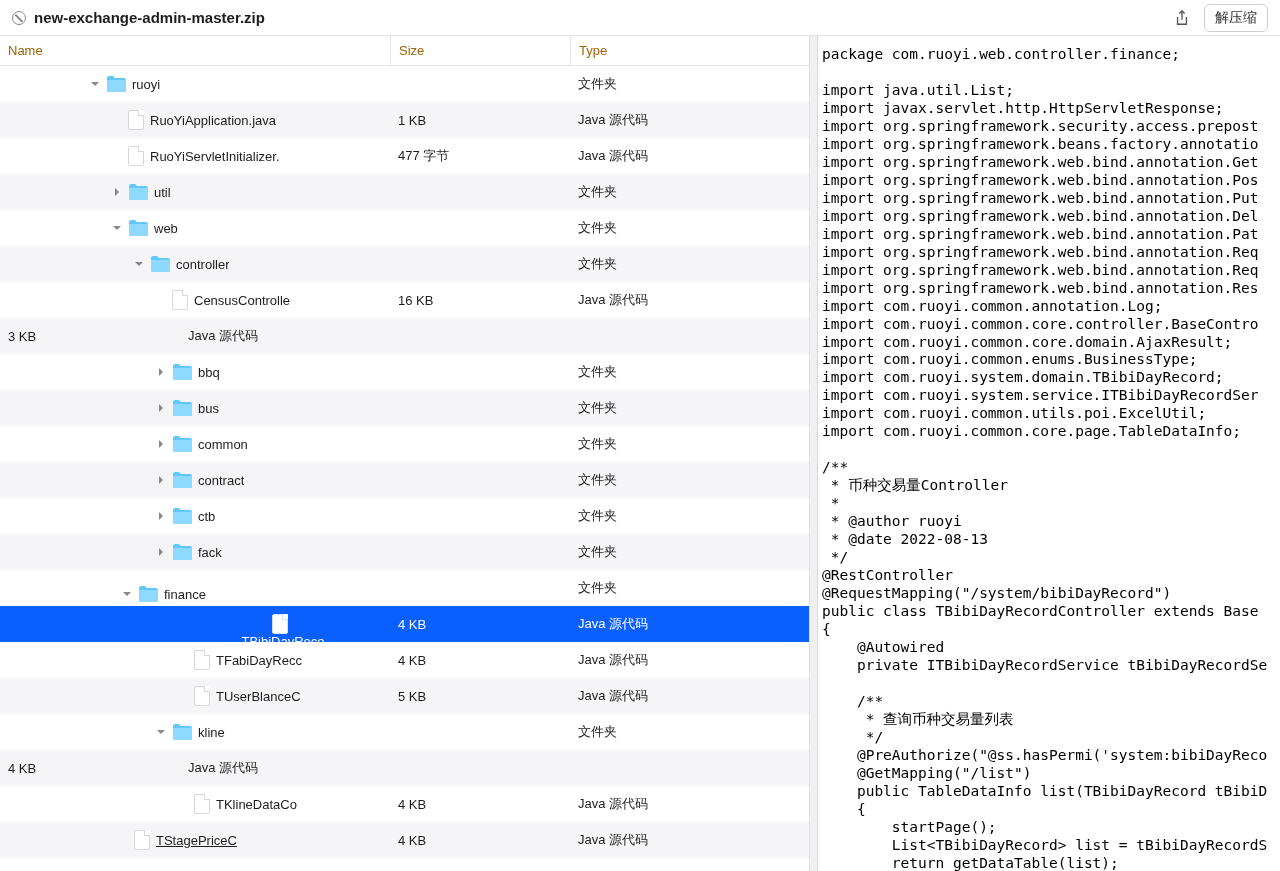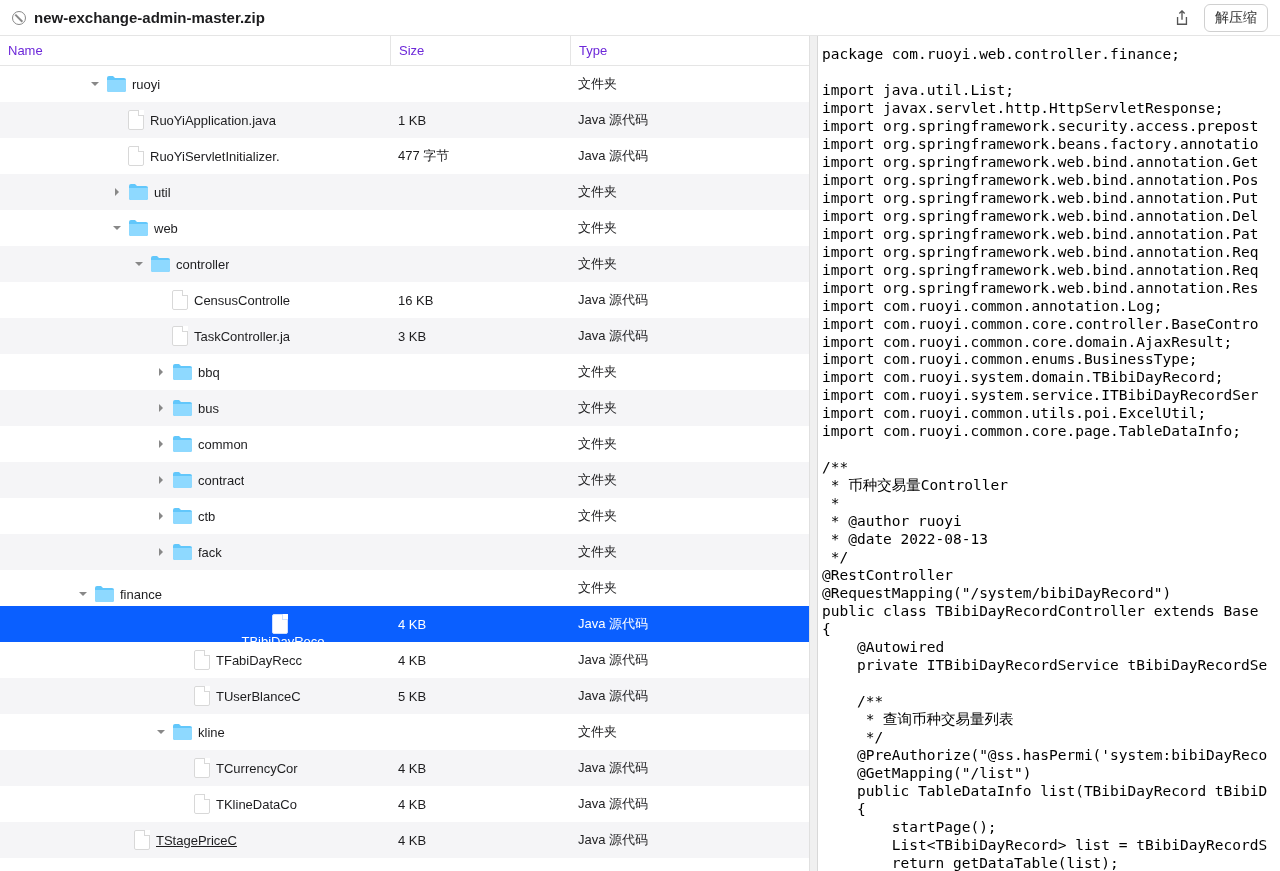--- a/index.html
+++ b/index.html
@@ -9,21 +9,21 @@
     .stop-icon { width: 14px; height: 14px; border-radius: 50%; border: 1.5px solid #888; position: relative; flex-shrink: 0; }
     .stop-icon::after { content: ""; position: absolute; top: 50%; left: 50%; width: 10px; height: 1.5px; background: #888; transform: translate(-50%, -50%) rotate(45deg); }
     .title { font-weight: 600; font-size: 15px; flex: 1; }
     .titlebar-right { display: flex; gap: 14px; align-items: center; }
     .share-icon { width: 16px; height: 16px; position: relative; }
     .share-icon svg { width: 16px; height: 16px; stroke: #555; fill: none; stroke-width: 1.5; }
     .extract-btn { border: 1px solid #d0d0d0; border-radius: 6px; padding: 4px 10px; font-size: 14px; background: #fff; color: #333; }
     
     .main { display: flex; height: calc(100vh - 36px); }
     .left-panel { width: 810px; flex-shrink: 0; border-right: 1px solid #e0e0e0; display: flex; flex-direction: column; overflow: hidden; }
-    .list-header { display: flex; height: 30px; background: #fff; border-bottom: 1px solid #e5e5e5; font-size: 13px; color: #6d28d9; }
+    .list-header { display: flex; height: 30px; background: #fff; border-bottom: 1px solid #e5e5e5; font-size: 13px; color: #a16207; }
     .col-name-h { width: 390px; padding-left: 8px; display: flex; align-items: center; }
     .col-size-h { width: 180px; border-left: 1px solid #e5e5e5; padding-left: 8px; display: flex; align-items: center; }
     .col-type-h { flex: 1; border-left: 1px solid #e5e5e5; padding-left: 8px; display: flex; align-items: center; }
     
     .tree { flex: 1; overflow-y: auto; }
     .row { display: flex; height: 36px; align-items: center; font-size: 13px; }
     .row.odd { background: #f5f5f7; }
     .row.even { background: #fff; }
     .row.selected { background: #0a5fff; color: #fff; }
     .col-name { width: 390px; display: flex; align-items: center; overflow: hidden; white-space: nowrap; }
@@ -169,29 +169,20 @@
                 <path fill="currentColor" d="M1 3 L5 7 L9 3 Z"></path>
               </svg>
             </span>
             <span class="file-icon"></span>
             <span class="name-text">CensusControlle</span>
           </div>
           <div class="col-size">16 KB</div>
           <div class="col-type">Java 源代码</div>
         </div>
         <div class="row odd">
-          <div class="col-name" style="padding-left: 154px;">
-            <span class="disclosure hidden">
-              <svg viewBox="0 0 10 10">
-                <path fill="currentColor" d="M1 3 L5 7 L9 3 Z"></path>
-              </svg>
-            </span>
-            <span class="file-icon"></span>
-            <span class="name-text">TaskController.ja</span>
-          </div>
           <div class="col-size">3 KB</div>
           <div class="col-type">Java 源代码</div>
         </div>
         <div class="row even">
           <div class="col-name" style="padding-left: 154px;">
             <span class="disclosure collapsed">
               <svg viewBox="0 0 10 10">
                 <path fill="currentColor" d="M1 3 L5 7 L9 3 Z"></path>
               </svg>
             </span>
@@ -278,21 +269,21 @@
             <span class="folder-icon"><svg viewBox="0 0 20 16">
                 <path fill="#62c7fb" d="M1 2 Q1 0 3 0 L7 0 L9 2 L18 2 Q20 2 20 4 L20 14 Q20 16 18 16 L3 16 Q1 16 1 14 Z"></path>
                 <path fill="#8ed9ff" d="M1 4 L20 4 L20 14 Q20 16 18 16 L3 16 Q1 16 1 14 Z"></path>
               </svg></span>
             <span class="name-text">fack</span>
           </div>
           <div class="col-size"></div>
           <div class="col-type">文件夹</div>
         </div>
         <div class="row even">
-          <div class="col-name" style="padding-left: 76px; margin-top: 12px;">
+          <div class="col-name" style="padding-left: 120px; margin-top: 12px;">
             <span class="disclosure ">
               <svg viewBox="0 0 10 10">
                 <path fill="currentColor" d="M1 3 L5 7 L9 3 Z"></path>
               </svg>
             </span>
             <span class="folder-icon"><svg viewBox="0 0 20 16">
                 <path fill="#62c7fb" d="M1 2 Q1 0 3 0 L7 0 L9 2 L18 2 Q20 2 20 4 L20 14 Q20 16 18 16 L3 16 Q1 16 1 14 Z"></path>
                 <path fill="#8ed9ff" d="M1 4 L20 4 L20 14 Q20 16 18 16 L3 16 Q1 16 1 14 Z"></path>
               </svg></span>
             <span class="name-text">finance</span>
@@ -349,29 +340,20 @@
             <span class="folder-icon"><svg viewBox="0 0 20 16">
                 <path fill="#62c7fb" d="M1 2 Q1 0 3 0 L7 0 L9 2 L18 2 Q20 2 20 4 L20 14 Q20 16 18 16 L3 16 Q1 16 1 14 Z"></path>
                 <path fill="#8ed9ff" d="M1 4 L20 4 L20 14 Q20 16 18 16 L3 16 Q1 16 1 14 Z"></path>
               </svg></span>
             <span class="name-text">kline</span>
           </div>
           <div class="col-size"></div>
           <div class="col-type">文件夹</div>
         </div>
         <div class="row odd">
-          <div class="col-name" style="padding-left: 176px;">
-            <span class="disclosure hidden">
-              <svg viewBox="0 0 10 10">
-                <path fill="currentColor" d="M1 3 L5 7 L9 3 Z"></path>
-              </svg>
-            </span>
-            <span class="file-icon"></span>
-            <span class="name-text">TCurrencyCor</span>
-          </div>
           <div class="col-size">4 KB</div>
           <div class="col-type">Java 源代码</div>
         </div>
         <div class="row even">
           <div class="col-name" style="padding-left: 176px;">
             <span class="disclosure hidden">
               <svg viewBox="0 0 10 10">
                 <path fill="currentColor" d="M1 3 L5 7 L9 3 Z"></path>
               </svg>
             </span>

